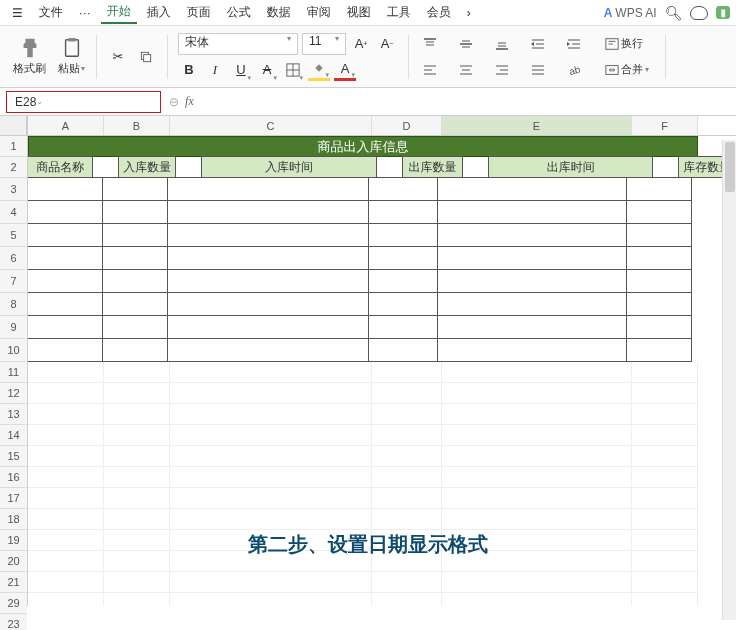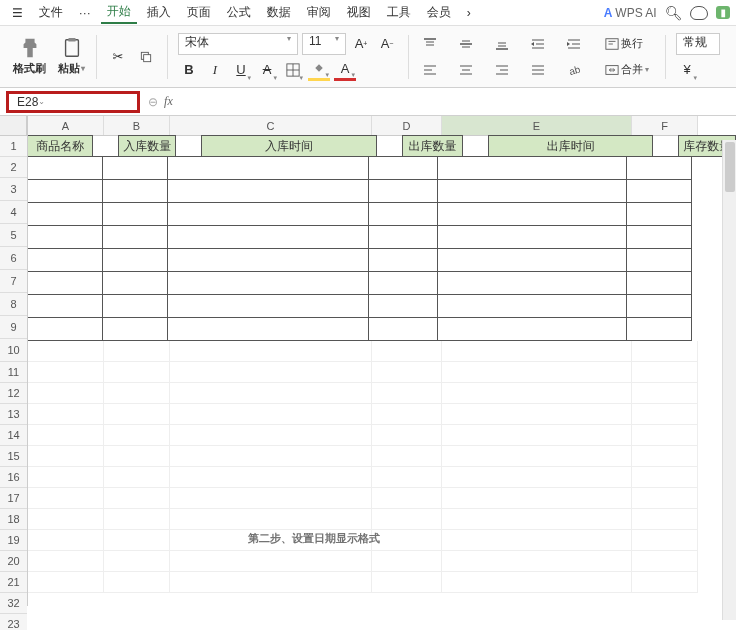--- a/index.html
+++ b/index.html
@@ -6,60 +6,60 @@
 body { background: #fff; width: 736px; height: 630px; overflow: hidden; font-size: 12px; color: #333; }
 .topbar { display: flex; align-items: center; height: 26px; padding: 0 6px; border-bottom: 1px solid #e0e0e0; gap: 4px; }
 .topbar-item { padding: 2px 6px; font-size: 12px; cursor: pointer; white-space: nowrap; }
 .topbar-item.active { color: #2e7d47; border-bottom: 2px solid #2e7d47; font-weight: 500; }
 .topbar-right { margin-left: auto; display: flex; align-items: center; gap: 8px; }
 .wps-ai { color: #666; font-size: 12px; display: flex; align-items: center; gap: 3px; }
 .wps-ai .a { color: #4a7cff; font-weight: bold; }
 .ribbon { display: flex; align-items: center; height: 62px; padding: 4px 8px; border-bottom: 1px solid #d0d0d0; gap: 2px; background: #fafafa; }
 .ribbon-big { display: flex; flex-direction: column; align-items: center; gap: 2px; padding: 2px 5px; cursor: pointer; min-width: 36px; }
 .ribbon-big .icon { font-size: 20px; line-height: 1; }
-.ribbon-big .lbl { font-size: 11px; display: flex; align-items: center; gap: 1px; font-weight: bold; }
+.ribbon-big .lbl { font-size: 11px; display: flex; align-items: center; gap: 1px; }
 .ribbon-sep { width: 1px; background: #ddd; height: 44px; margin: 0 4px; }
 .font-box { display: flex; flex-direction: column; gap: 4px; padding: 0 4px; }
 .font-row { display: flex; gap: 4px; align-items: center; }
 .combo { border: 1px solid #ccc; background: #fff; height: 22px; display: flex; align-items: flex-start; padding: 0 6px; justify-content: space-between; cursor: pointer; }
 .combo.font { width: 120px; }
 .combo.size { width: 44px; }
 .btn-sm { width: 22px; height: 22px; display: flex; align-items: center; justify-content: center; cursor: pointer; font-size: 13px; position: relative; }
 .btn-sm.dd::after { content: "▾"; font-size: 7px; position: absolute; bottom: -1px; right: 1px; color: #888; }
 .btn-sm.bold { font-weight: bold; }
 .btn-sm.italic { font-style: italic; font-family: serif; }
 .btn-sm.under { text-decoration: underline; }
 .btn-sm.strike { text-decoration: line-through; }
 .align-group { display: flex; flex-direction: column; gap: 4px; padding: 0 4px; }
 .align-row { display: flex; gap: 14px; align-items: center; }
 .btn-align { width: 22px; height: 22px; display: flex; align-items: center; justify-content: center; cursor: pointer; }
 .btn-wide { padding: 0 6px; height: 22px; display: flex; align-items: center; gap: 2px; cursor: pointer; font-size: 11px; }
 .formula-bar { display: flex; align-items: center; height: 28px; border-bottom: 1px solid #d0d0d0; padding: 2px 6px; gap: 8px; }
-.namebox { border: 3px solid #b91c1c; height: 22px; width: 134px; display: flex; align-items: center; padding: 0 8px; justify-content: flex-start; background: #fff; }
+.namebox { border: 1px solid #b91c1c; height: 22px; width: 155px; display: flex; align-items: center; padding: 0 8px; justify-content: flex-start; background: #fff; }
 .fx-area { display: flex; align-items: center; gap: 6px; flex: 1; }
 .fx-btn { font-style: italic; font-family: serif; color: #666; cursor: pointer; }
 .fx-input { flex: 1; height: 22px; border: none; outline: none; font-size: 12px; padding: 0 4px; }
 .sheet { display: flex; height: 490px; }
 .row-hdrs { width: 28px; border-right: 1px solid #ccc; }
 .corner { height: 20px; border-bottom: 1px solid #ccc; background: #f0f0f0; border-right: 1px solid #ccc; }
 .row-hdr { height: 21px; border-bottom: 1px solid #ddd; background: #f5f5f5; display: flex; align-items: center; justify-content: center; font-size: 11px; color: #555; }
 .grid-area { flex: 1; position: relative; overflow: hidden; }
 .col-hdrs { display: flex; height: 20px; border-bottom: 1px solid #ccc; }
 .col-hdr { border-right: 1px solid #ddd; background: #f5f5f5; display: flex; align-items: center; justify-content: center; font-size: 11px; color: #555; }
 .col-hdr.sel { background: #d8e6d0; }
 .cells { position: relative; }
 .title-row { height: 21px; background: #4a7a2c; color: #fff; display: flex; align-items: center; justify-content: center; font-size: 13px; font-weight: 500; border: 1px solid #2d5016; width: 670px; }
 .header-row { display: flex; height: 21px; gap: 26px; }
 .hcell { background: #d4e8c4; border: 1px solid #555; margin-left: -1px; margin-top: -1px; display: flex; align-items: center; justify-content: center; font-size: 12px; }
 .data-row { display: flex; height: 23px; }
 .dcell { border: 1px solid #555; margin-left: -1px; margin-top: -1px; background: #fff; }
 .empty-row { display: flex; height: 21px; }
 .ecell { border-right: 1px solid #eee; border-bottom: 1px solid #eee; }
 .wA { width: 76px; } .wB { width: 66px; } .wC { width: 202px; } .wD { width: 70px; } .wE { width: 190px; } .wF { width: 66px; }
-.red-text { position: absolute; color: #737373; font-size: 11px; font-weight: bold; text-align: center; }
+.red-text { position: absolute; color: #0c4a6e; font-size: 20px; font-weight: bold; text-align: center; }
 .vscroll { position: absolute; right: 0; top: 140px; width: 14px; height: 480px; background: #f0f0f0; border-left: 1px solid #ddd; }
 .vthumb { width: 10px; height: 50px; background: #ccc; margin: 2px; border-radius: 2px; }
 .carat { font-size: 8px; color: #888; }
 .cloud-icon { width: 18px; height: 14px; border: 1.5px solid #555; border-radius: 8px 8px 6px 6px; position: relative; }
 svg { display: block; }
 </style>
 </head>
 <body>
 
 <div class="topbar">
@@ -240,28 +240,20 @@
         <svg width="14" height="14" viewBox="0 0 16 16">
             <rect x="1" y="3" width="14" height="10" fill="none" stroke="#555"></rect>
             <path d="M5 8h6M5 8l2-2M5 8l2 2M11 8l-2-2M11 8l-2 2" stroke="#555" fill="none"></path>
           </svg>
         <span>合并</span>
           <span class="carat">▾</span>
       </span>
     </div>
   </div>
   <div class="ribbon-sep"></div>
-  <div style="display:flex;flex-direction:column;gap:4px;padding:0 4px;">
-    <div class="combo" style="width:44px">
-        <span>常规</span>
-      </div>
-    <div class="font-row">
-      <span class="btn-sm dd">¥</span>
-    </div>
-  </div>
 </div>
 
 <div class="formula-bar">
   <div class="namebox">
     <span>E28</span>
       <span class="carat">⌄</span>
   </div>
   <div class="fx-area">
     <span style="color:#aaa;">⊖</span>
     <span class="fx-btn">fx</span>
@@ -287,34 +279,35 @@
         <div class="row-hdr">12</div>
         <div class="row-hdr">13</div>
         <div class="row-hdr">14</div>
         <div class="row-hdr">15</div>
         <div class="row-hdr">16</div>
         <div class="row-hdr">17</div>
         <div class="row-hdr">18</div>
         <div class="row-hdr">19</div>
         <div class="row-hdr">20</div>
         <div class="row-hdr">21</div>
-        <div class="row-hdr">32</div>
+        <div class="row-hdr">29</div>
         <div class="row-hdr">23</div>
       </div>
   </div>
   <div class="grid-area">
     <div class="col-hdrs" id="colhdrs">
         <div class="col-hdr wA">A</div>
         <div class="col-hdr wB">B</div>
         <div class="col-hdr wC">C</div>
         <div class="col-hdr wD">D</div>
         <div class="col-hdr wE sel">E</div>
         <div class="col-hdr wF">F</div>
       </div>
     <div class="cells">
+      <div class="title-row">商品出入库信息</div>
       <div class="header-row" id="theaders">
           <div class="hcell wA">商品名称</div>
           <div class="hcell wB">入库数量</div>
           <div class="hcell wC">入库时间</div>
           <div class="hcell wD">出库数量</div>
           <div class="hcell wE">出库时间</div>
           <div class="hcell wF">库存数量</div>
         </div>
       <div id="datarows">
           <div class="data-row">

